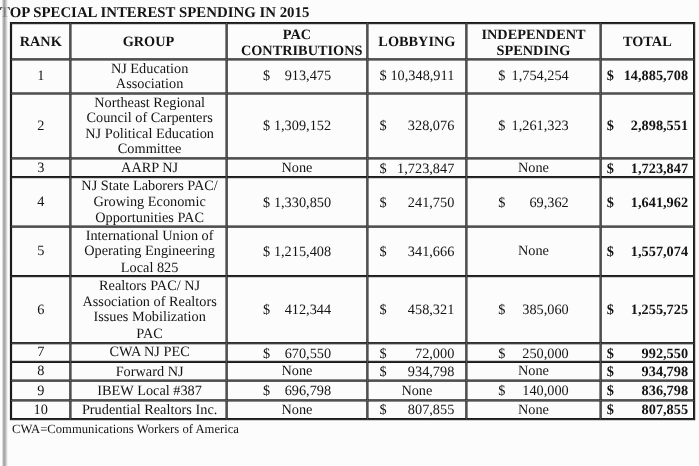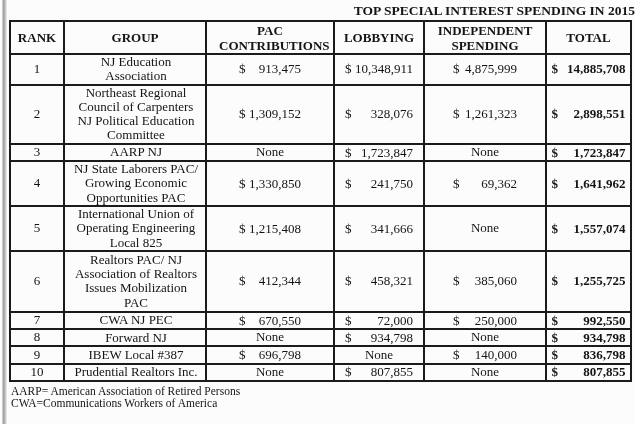--- a/index.html
+++ b/index.html
@@ -7,21 +7,21 @@
     width:635px;height:424px;overflow:hidden;position:relative;
     background:#fcfcfc;color:#141414;
     font-family:"Liberation Serif","DejaVu Serif",serif;
     -webkit-font-smoothing:antialiased;
   }
   .scan-line{
     position:absolute;left:2px;top:0;width:5px;height:424px;
     background:linear-gradient(to right,#d8d8d8,#8a8a8a 35%,#c2c2c2 70%,#f1f1f1);
     opacity:.85;
   }
-  .title{ text-align:right; font-weight:bold; font-size:13.5px; line-height:14px; padding-top:4px; }
+  .title{ text-align:left; font-weight:bold; font-size:13.5px; line-height:14px; padding-top:4px; }
   table{
     margin-left:9px; margin-top:2px;
     width:621px; table-layout:fixed;
     border-collapse:separate; border-spacing:0;
     border:1px solid #1b1b1b;
     font-size:13px;
   }
   col.c-rank{width:54px;} col.c-group{width:142px;} col.c-pac{width:128px;}
   col.c-lob{width:90px;} col.c-ind{width:122px;} col.c-tot{width:85px;}
   th,td{
@@ -78,21 +78,21 @@
       <td><span class="money w-pac">
             <span>$</span>
             <span>913,475</span>
           </span></td>
       <td><span class="money w-lob">
             <span>$</span>
             <span>10,348,911</span>
           </span></td>
       <td><span class="money w-ind">
             <span>$</span>
-            <span>4,875,999</span>
+            <span>1,754,254</span>
           </span></td>
       <td class="total-cell"><span class="money w-tot">
             <span>$</span>
             <span>14,885,708</span>
           </span></td>
     </tr>
     <tr class="t-r2">
       <td class="rank-cell">2</td>
       <td class="group-cell">Northeast Regional Council of Carpenters NJ Political Education Committee</td>
       <td><span class="money w-pac">
@@ -245,16 +245,15 @@
       <td>None</td>
       <td class="total-cell"><span class="money w-tot">
             <span>$</span>
             <span>807,855</span>
           </span></td>
     </tr>
   </tbody>
 </table>
 
 <div class="footnotes">
-  <div>AARP= American Association of Retired Persons</div>
   <div>CWA=Communications Workers of America</div>
 
 </div>
 
 </body></html>

